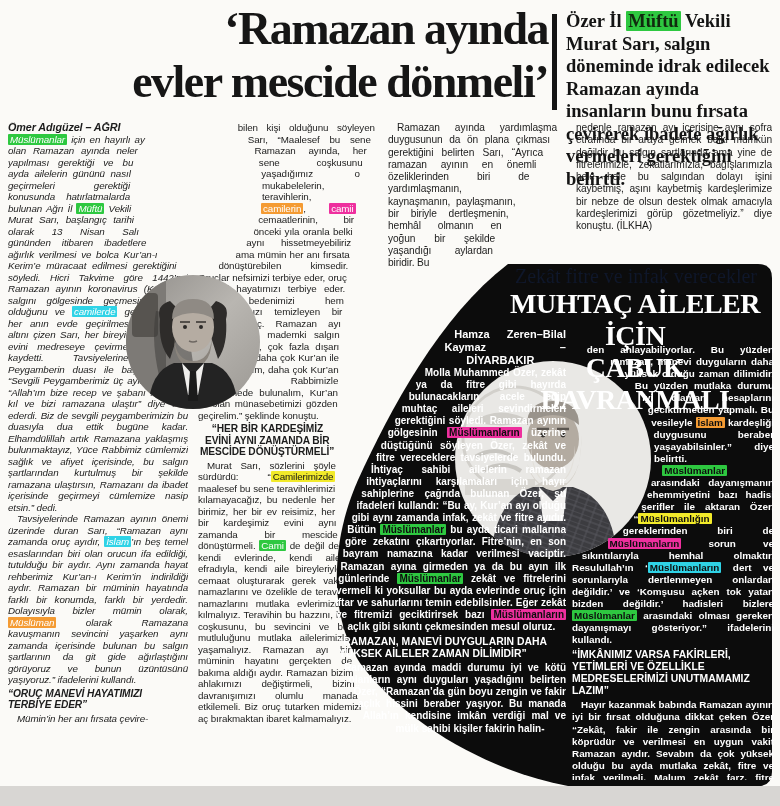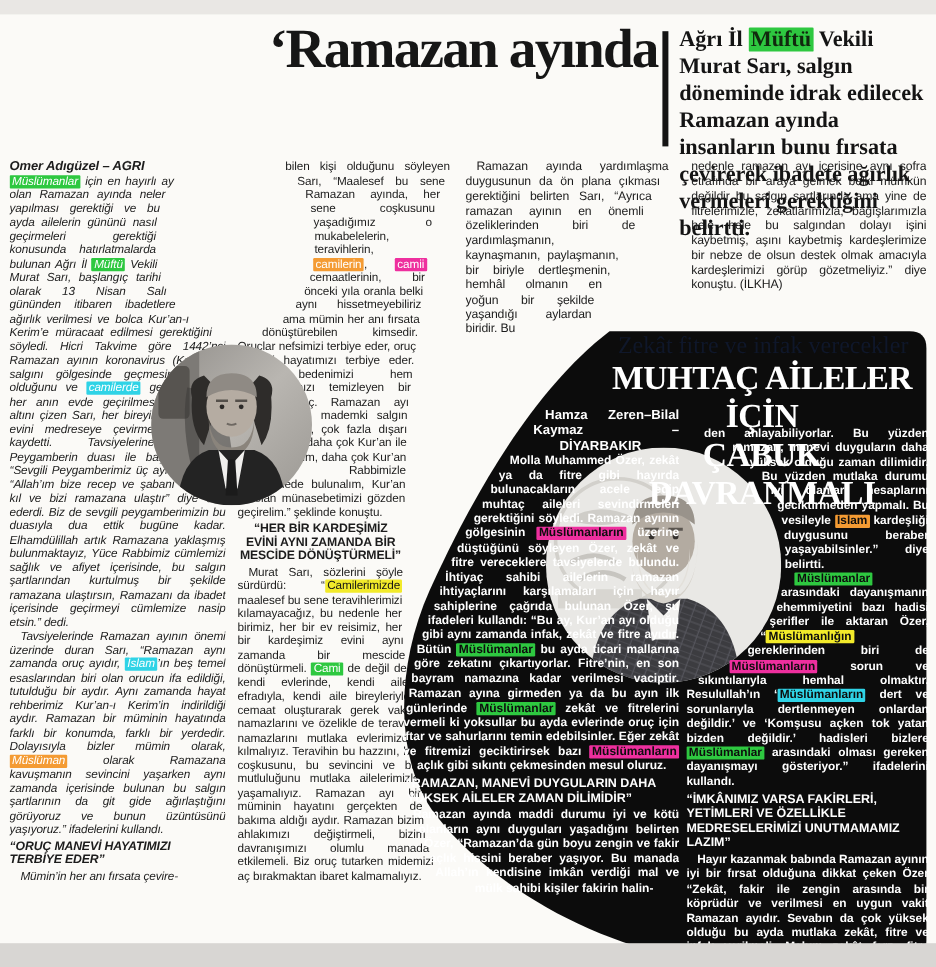--- a/index.html
+++ b/index.html
@@ -1,18 +1,18 @@
 <!DOCTYPE html>
 <html style="--hl-green: #2ec840; --hl-cyan: #2fd3e6; --hl-orange: #f49b33; --hl-pink: #ee2f9e; --hl-yellow: #f2ea2a;"><head>
 <meta charset="utf-8">
 <style>
   html,body{margin:0;padding:0;}
   body{width:780px;height:806px;position:relative;overflow:hidden;background:#e9e7e4;
        font-family:"Liberation Sans", sans-serif;}
-  .page{position:absolute;left:0;top:12px;width:780px;height:786px;background:#fbfaf7;}
+  .page{position:absolute;left:0;top:0;width:780px;height:786px;background:#fbfaf7;}
   .bottom-band{position:absolute;left:0;top:786px;width:780px;height:20px;background:#d8d6d3;}
 
   
   .a1-headline{position:absolute;left:0;top:2px;width:548px;text-align:right;
       font-family:"Liberation Serif", serif;font-weight:800;color:#161616;
       font-size:46px;line-height:53px;letter-spacing:-1.5px;}
   .headline-divider{position:absolute;left:552px;top:14px;width:5px;height:96px;background:#141414;}
   .a1-intro{position:absolute;left:566px;top:10px;width:206px;
       font-family:"Liberation Serif", serif;font-weight:700;color:#141414;
       font-size:18.5px;line-height:22.5px;text-align:left;}
@@ -73,23 +73,24 @@
   .rf-circle{float:left;width:82px;height:214px;margin-top:34px;
       shape-outside:circle(102px at -20px 108px);}
 </style>
 </head>
 <body>
 
 <div class="page">
 
   <div class="a1-headline">
     <div>‘Ramazan ayında</div>
+    <div>evler mescide dönmeli’</div>
   </div>
   <div class="headline-divider"></div>
-  <div class="a1-intro"><span>Ağrı İl </span><span class="hl hl-green">Müftü</span><span> Vekili Murat Sarı, salgın döneminde idrak edilecek Ramazan ayında insanların bunu fırsata çevirerek ibadete ağırlık vermeleri gerektiğini belirtti.</span></div>
+  <div class="a1-intro"><span>Özer İl </span><span class="hl hl-green">Müftü</span><span> Vekili Murat Sarı, salgın döneminde idrak edilecek Ramazan ayında insanların bunu fırsata çevirerek ibadete ağırlık vermeleri gerektiğini belirtti.</span></div>
 
   <div class="col col1">
     <div class="cut-c1"></div>
     <p class="byline1">Ömer Adıgüzel – AĞRI</p>
     <p><span class="hl hl-green">Müslümanlar</span><span> için en hayırlı ay olan Ramazan ayında neler yapılması gerektiği ve bu ayda ailelerin gününü nasıl geçirmeleri gerektiği konusunda hatırlatmalarda bulunan Ağrı İl </span><span class="hl hl-green">Müftü</span><span> Vekili Murat Sarı, başlangıç tarihi olarak 13 Nisan Salı gününden itibaren ibadetlere ağırlık verilmesi ve bolca Kur’an-ı Kerim’e müracaat edilmesi gerektiğini söyledi. Hicri Takvime göre 1442’nci Ramazan ayının koronavirus (Kovid-19) salgını gölgesinde geçmesinin üzücü olduğunu ve </span><span class="hl hl-cyan">camilerde</span><span> geçirilmeyecek her anın evde geçirilmesi gerektiğinin altını çizen Sarı, her bireyin, aile reisinin evini medreseye çevirmesi gerektiğini kaydetti. Tavsiyelerine Hazreti Peygamberin duası ile başlayan Sarı, “Sevgili Peygamberimiz üç aylara girince; “Allah’ım bize recep ve şabanı mübarek kıl ve bizi ramazana ulaştır” diye dua ederdi. Biz de sevgili peygamberimizin bu duasıyla dua ettik bugüne kadar. Elhamdülillah artık Ramazana yaklaşmış bulunmaktayız, Yüce Rabbimiz cümlemizi sağlık ve afiyet içerisinde, bu salgın şartlarından kurtulmuş bir şekilde ramazana ulaştırsın, Ramazanı da ibadet içerisinde geçirmeyi cümlemize nasip etsin.” dedi.</span></p>
     <p class="ind"><span>Tavsiyelerinde Ramazan ayının önemi üzerinde duran Sarı, “Ramazan aynı zamanda oruç ayıdır, </span><span class="hl hl-cyan">İslam</span><span>’ın beş temel esaslarından biri olan orucun ifa edildiği, tutulduğu bir aydır. Aynı zamanda hayat rehberimiz Kur’an-ı Kerim’in indirildiği aydır. Ramazan bir müminin hayatında farklı bir konumda, farklı bir yerdedir. Dolayısıyla bizler mümin olarak, </span><span class="hl hl-orange">Müslüman</span><span> olarak Ramazana kavuşmanın sevincini yaşarken aynı zamanda içerisinde bulunan bu salgın şartlarının da git gide ağırlaştığını görüyoruz ve bunun üzüntüsünü yaşıyoruz.” ifadelerini kullandı.</span></p>
     <h3 class="sub">“ORUÇ MANEVİ HAYATIMIZI TERBİYE EDER”</h3>
     <p class="ind">Mümin’in her anı fırsata çevire-</p>
   </div>
 

